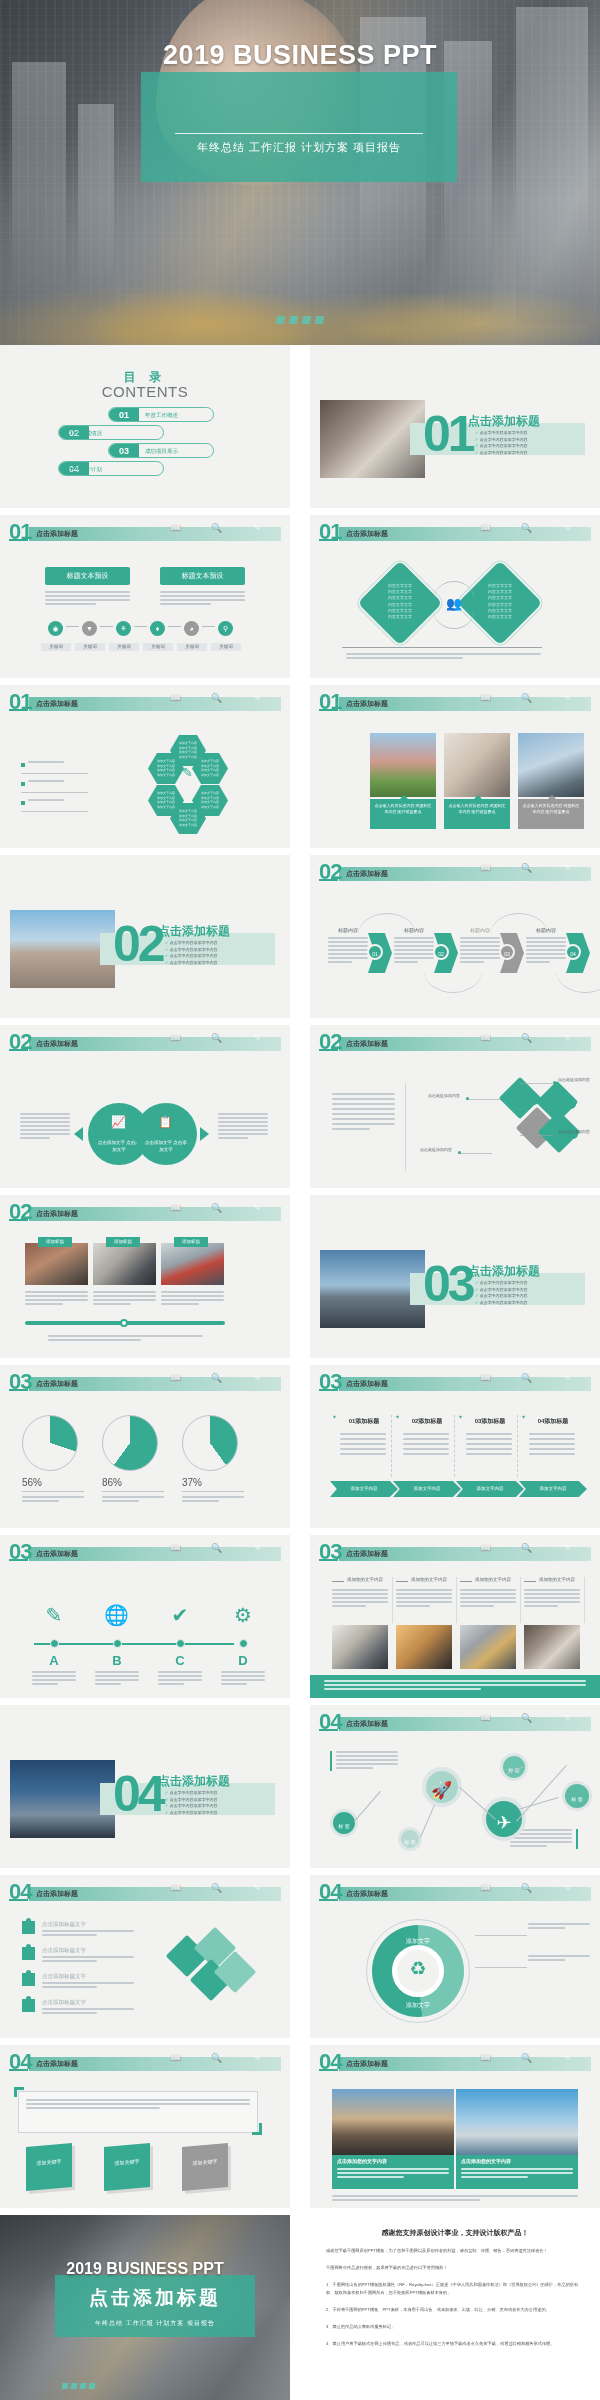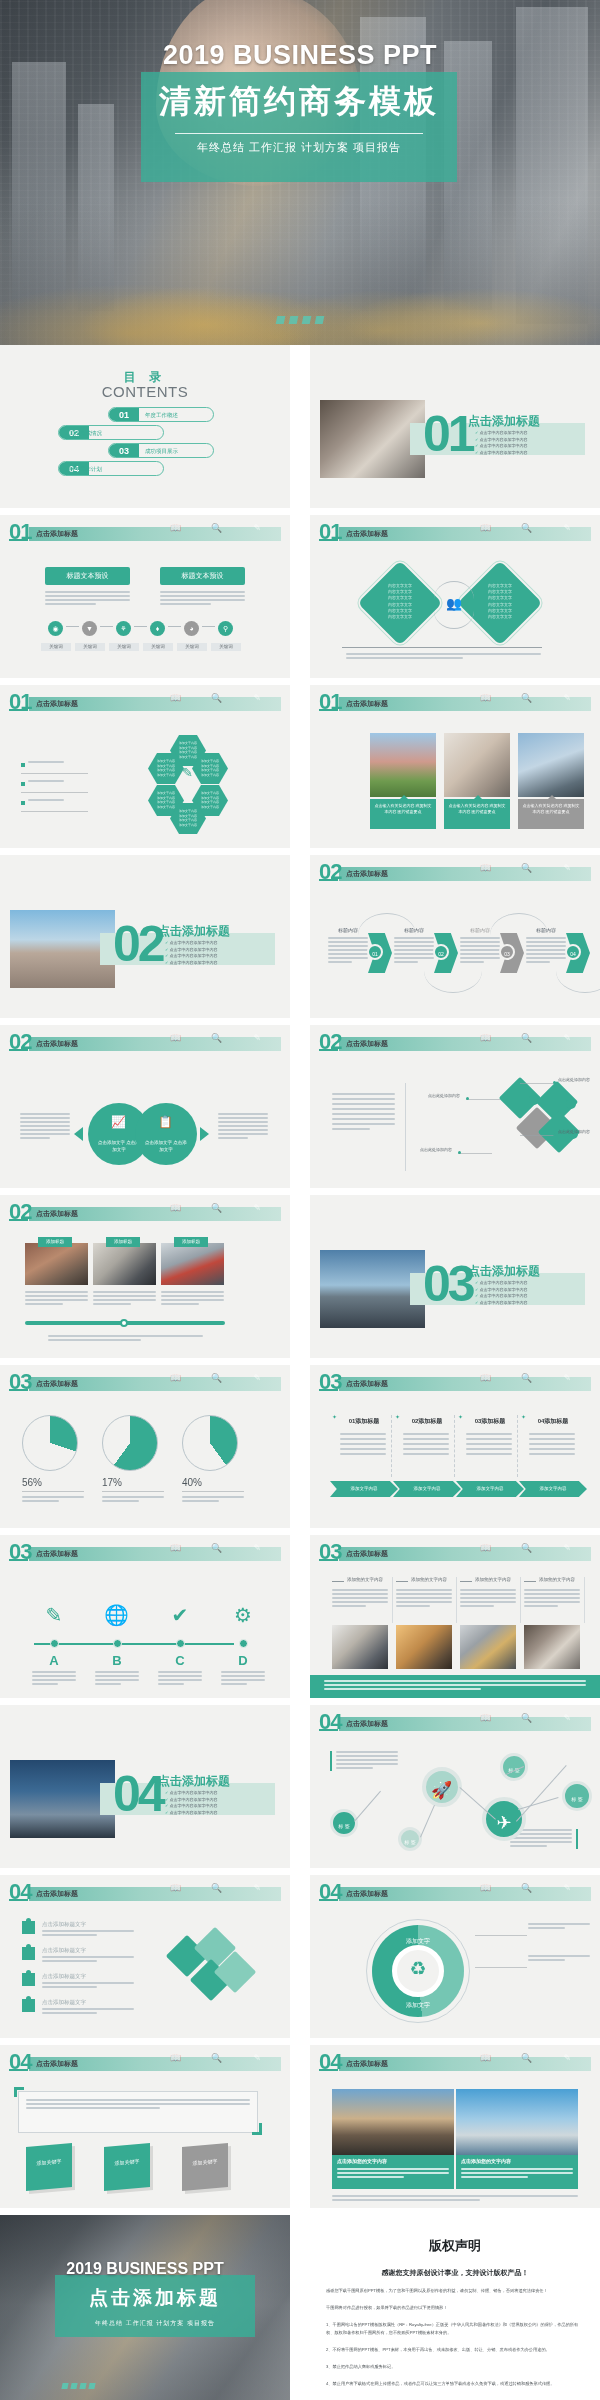--- a/index.html
+++ b/index.html
@@ -172,21 +172,20 @@
     <div class="skyline"></div>
     <div class="bldg" style="left:2%;top:18%;width:9%;height:72%;"></div>
     <div class="bldg" style="left:13%;top:30%;width:6%;height:60%;"></div>
     <div class="bldg" style="left:60%;top:5%;width:11%;height:85%;"></div>
     <div class="bldg" style="left:74%;top:12%;width:8%;height:78%;"></div>
     <div class="bldg" style="left:86%;top:2%;width:12%;height:92%;"></div>
     <div class="hand"></div>
     <div class="chess"></div>
     <div class="cover-band"></div>
     <div class="cover-title">2019 BUSINESS PPT</div>
-    <div class="cover-sub">清新简约商务模板</div>
     <div class="cover-rule"></div>
     <div class="cover-tags">年终总结  工作汇报  计划方案  项目报告</div>
     <div class="dots">
         <i></i>
         <i></i>
         <i></i>
         <i></i>
       </div>
   </div>
 
@@ -651,30 +650,30 @@
           <div class="circ" style="left:22px;top:50px;width:56px;height:56px;border:1px solid #b9c4ca;background:conic-gradient(#36ab92 0deg 108deg, transparent 108deg 360deg);"></div>
           <div style="position:absolute;left:22px;top:112px;font-size:10px;color:#4f575d;">56%</div>
           <div class="tinyline" style="left:22px;top:126px;width:62px;"></div>
           <div style="position:absolute;left:22px;top:131px;width:62px;">
             <div style="width:62px;">
               <div class="fakeline" style="width:62px;margin-bottom:2px;"></div>
               <div class="fakeline" style="width:37px;margin-bottom:2px;"></div>
             </div>
           </div>
           <div class="circ" style="left:102px;top:50px;width:56px;height:56px;border:1px solid #b9c4ca;background:conic-gradient(#36ab92 0deg 216deg, transparent 216deg 360deg);"></div>
-          <div style="position:absolute;left:102px;top:112px;font-size:10px;color:#4f575d;">17%</div>
+          <div style="position:absolute;left:102px;top:112px;font-size:10px;color:#4f575d;">86%</div>
           <div class="tinyline" style="left:102px;top:126px;width:62px;"></div>
           <div style="position:absolute;left:102px;top:131px;width:62px;">
             <div style="width:62px;">
               <div class="fakeline" style="width:62px;margin-bottom:2px;"></div>
               <div class="fakeline" style="width:37px;margin-bottom:2px;"></div>
             </div>
           </div>
           <div class="circ" style="left:182px;top:50px;width:56px;height:56px;border:1px solid #b9c4ca;background:conic-gradient(#36ab92 0deg 144deg, transparent 144deg 360deg);"></div>
-          <div style="position:absolute;left:182px;top:112px;font-size:10px;color:#4f575d;">40%</div>
+          <div style="position:absolute;left:182px;top:112px;font-size:10px;color:#4f575d;">37%</div>
           <div class="tinyline" style="left:182px;top:126px;width:62px;"></div>
           <div style="position:absolute;left:182px;top:131px;width:62px;">
             <div style="width:62px;">
               <div class="fakeline" style="width:62px;margin-bottom:2px;"></div>
               <div class="fakeline" style="width:37px;margin-bottom:2px;"></div>
             </div>
           </div>
         </div>
         <div class="cell">
           <div class="hdr">
@@ -1068,21 +1067,20 @@
       <div class="t2">点击添加标题</div>
       <div class="t3">年终总结 工作汇报 计划方案 项目报告</div>
       <div class="dots">
           <i></i>
           <i></i>
           <i></i>
           <i></i>
         </div>
     </div>
     <div class="copyright">
-      <div class="cr-h">版权声明</div>
       <div class="cr-s">感谢您支持原创设计事业，支持设计版权产品！</div>
       <div class="cr-p">感谢您下载千图网原创PPT模板，为了您和千图网以及原创作者的利益，请勿复制、传播、销售，否则将追究法律责任！</div>
       <div class="cr-p">千图网将对作品进行授权，如果将下载的作品进行以下使用情形！</div>
       <div class="cr-p">1、千图网站出售的PPT模板版权属性（RF：Royalty-free）正版受《中华人民共和国著作权法》和《世界版权公约》的保护，作品的所有权、版权和著作权归千图网所有，您不能购买PPT模板素材本身的。</div>
       <div class="cr-p">2、不得将千图网的PPT模板、PPT素材，本身用于再出售、或未加修改、出版、转让、分销、发布或者作为办公用途的。</div>
       <div class="cr-p">3、禁止把作品纳入商标或服务标记。</div>
       <div class="cr-p">4、禁止用户将下载格式在网上传播作品，或者作品可以让第三方单独下载或者永久免费下载，或通过转销和服务形式传播。</div>
     </div>
   </div>
 

